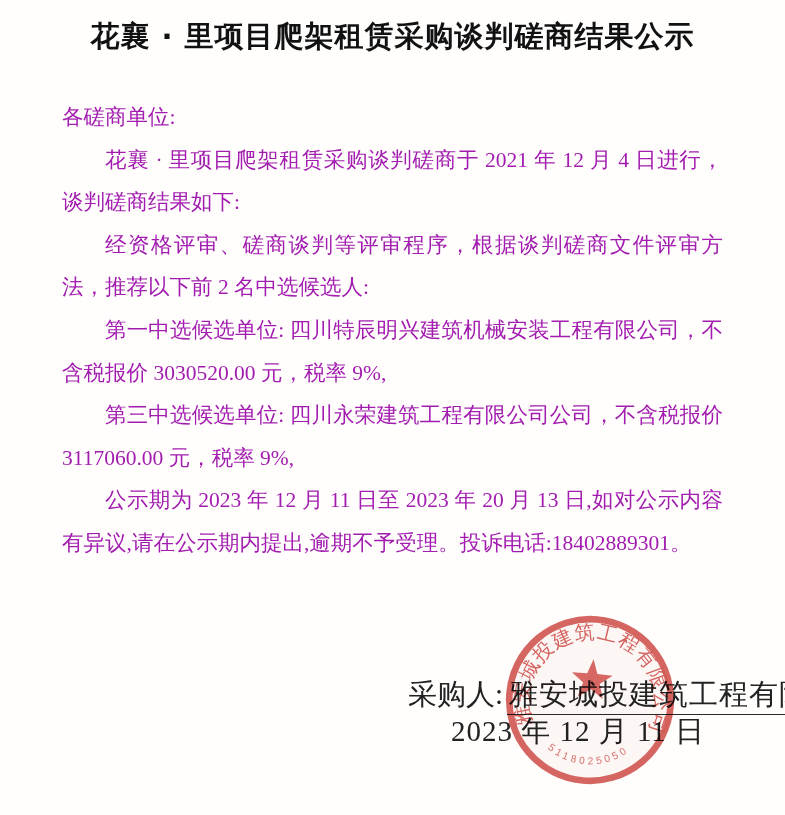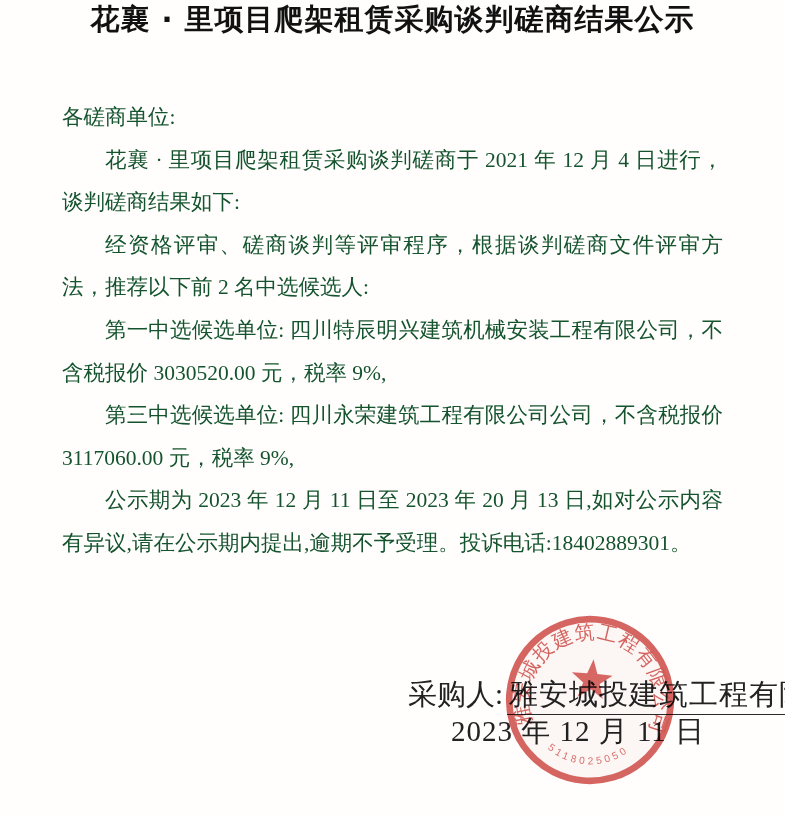--- a/index.html
+++ b/index.html
@@ -11,35 +11,36 @@
     position: relative;
     overflow: hidden;
   }
   .page {
     position: relative;
     width: 785px; height: 815px;
     background: #fffefd;
   }
   .doc-title {
     margin: 0;
+    padding-top: 17px;
     text-align: center;
     font-family: "DejaVu Sans", sans-serif;
     font-weight: bold;
     font-size: 29px;
     letter-spacing: 1px;
     color: #111;
   }
   .content {
     position: absolute;
     left: 62px; top: 96px;
     width: 661px;
     font-size: 21.5px;
     line-height: 42.6px;
     text-align: justify;
-    color: #14532d;
+    color: #a21caf;
   }
   .content p { margin: 0; }
   .content p.indent { text-indent: 2em; }
   .signature {
     position: absolute;
     left: 408px; top: 679px;
     width: 340px;
     font-size: 29px;
     color: #222;
     line-height: 30px;

